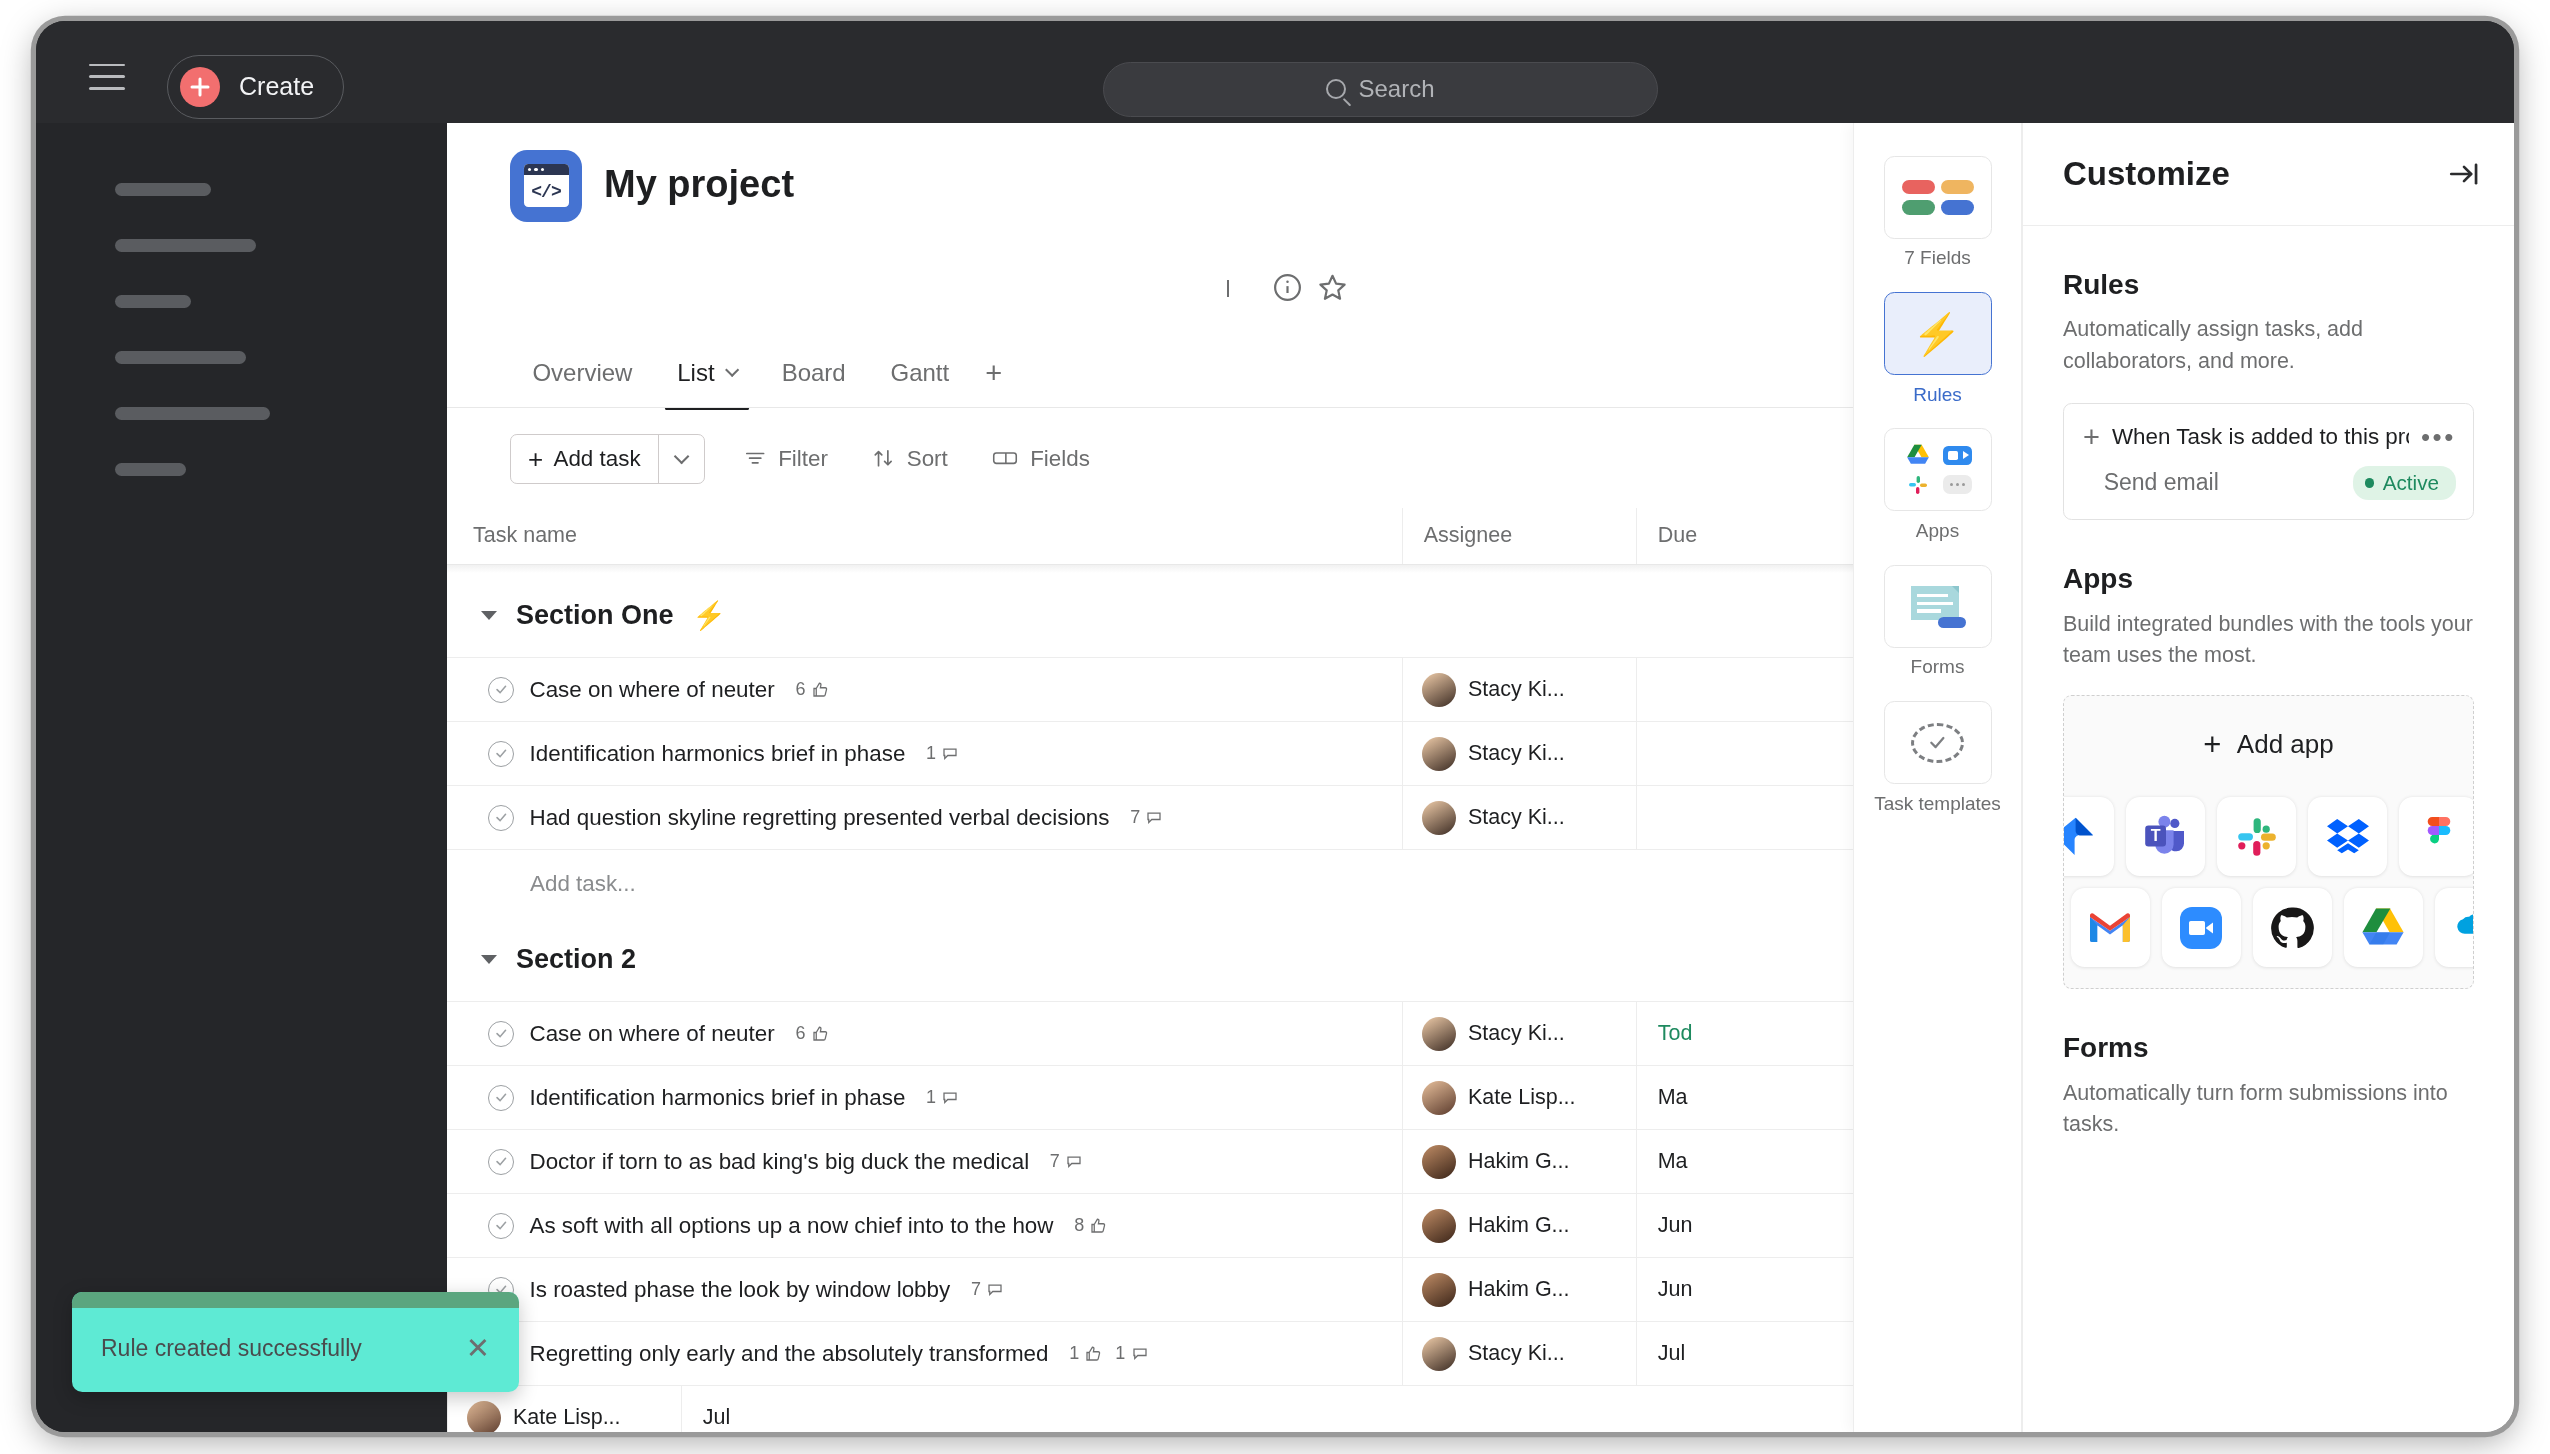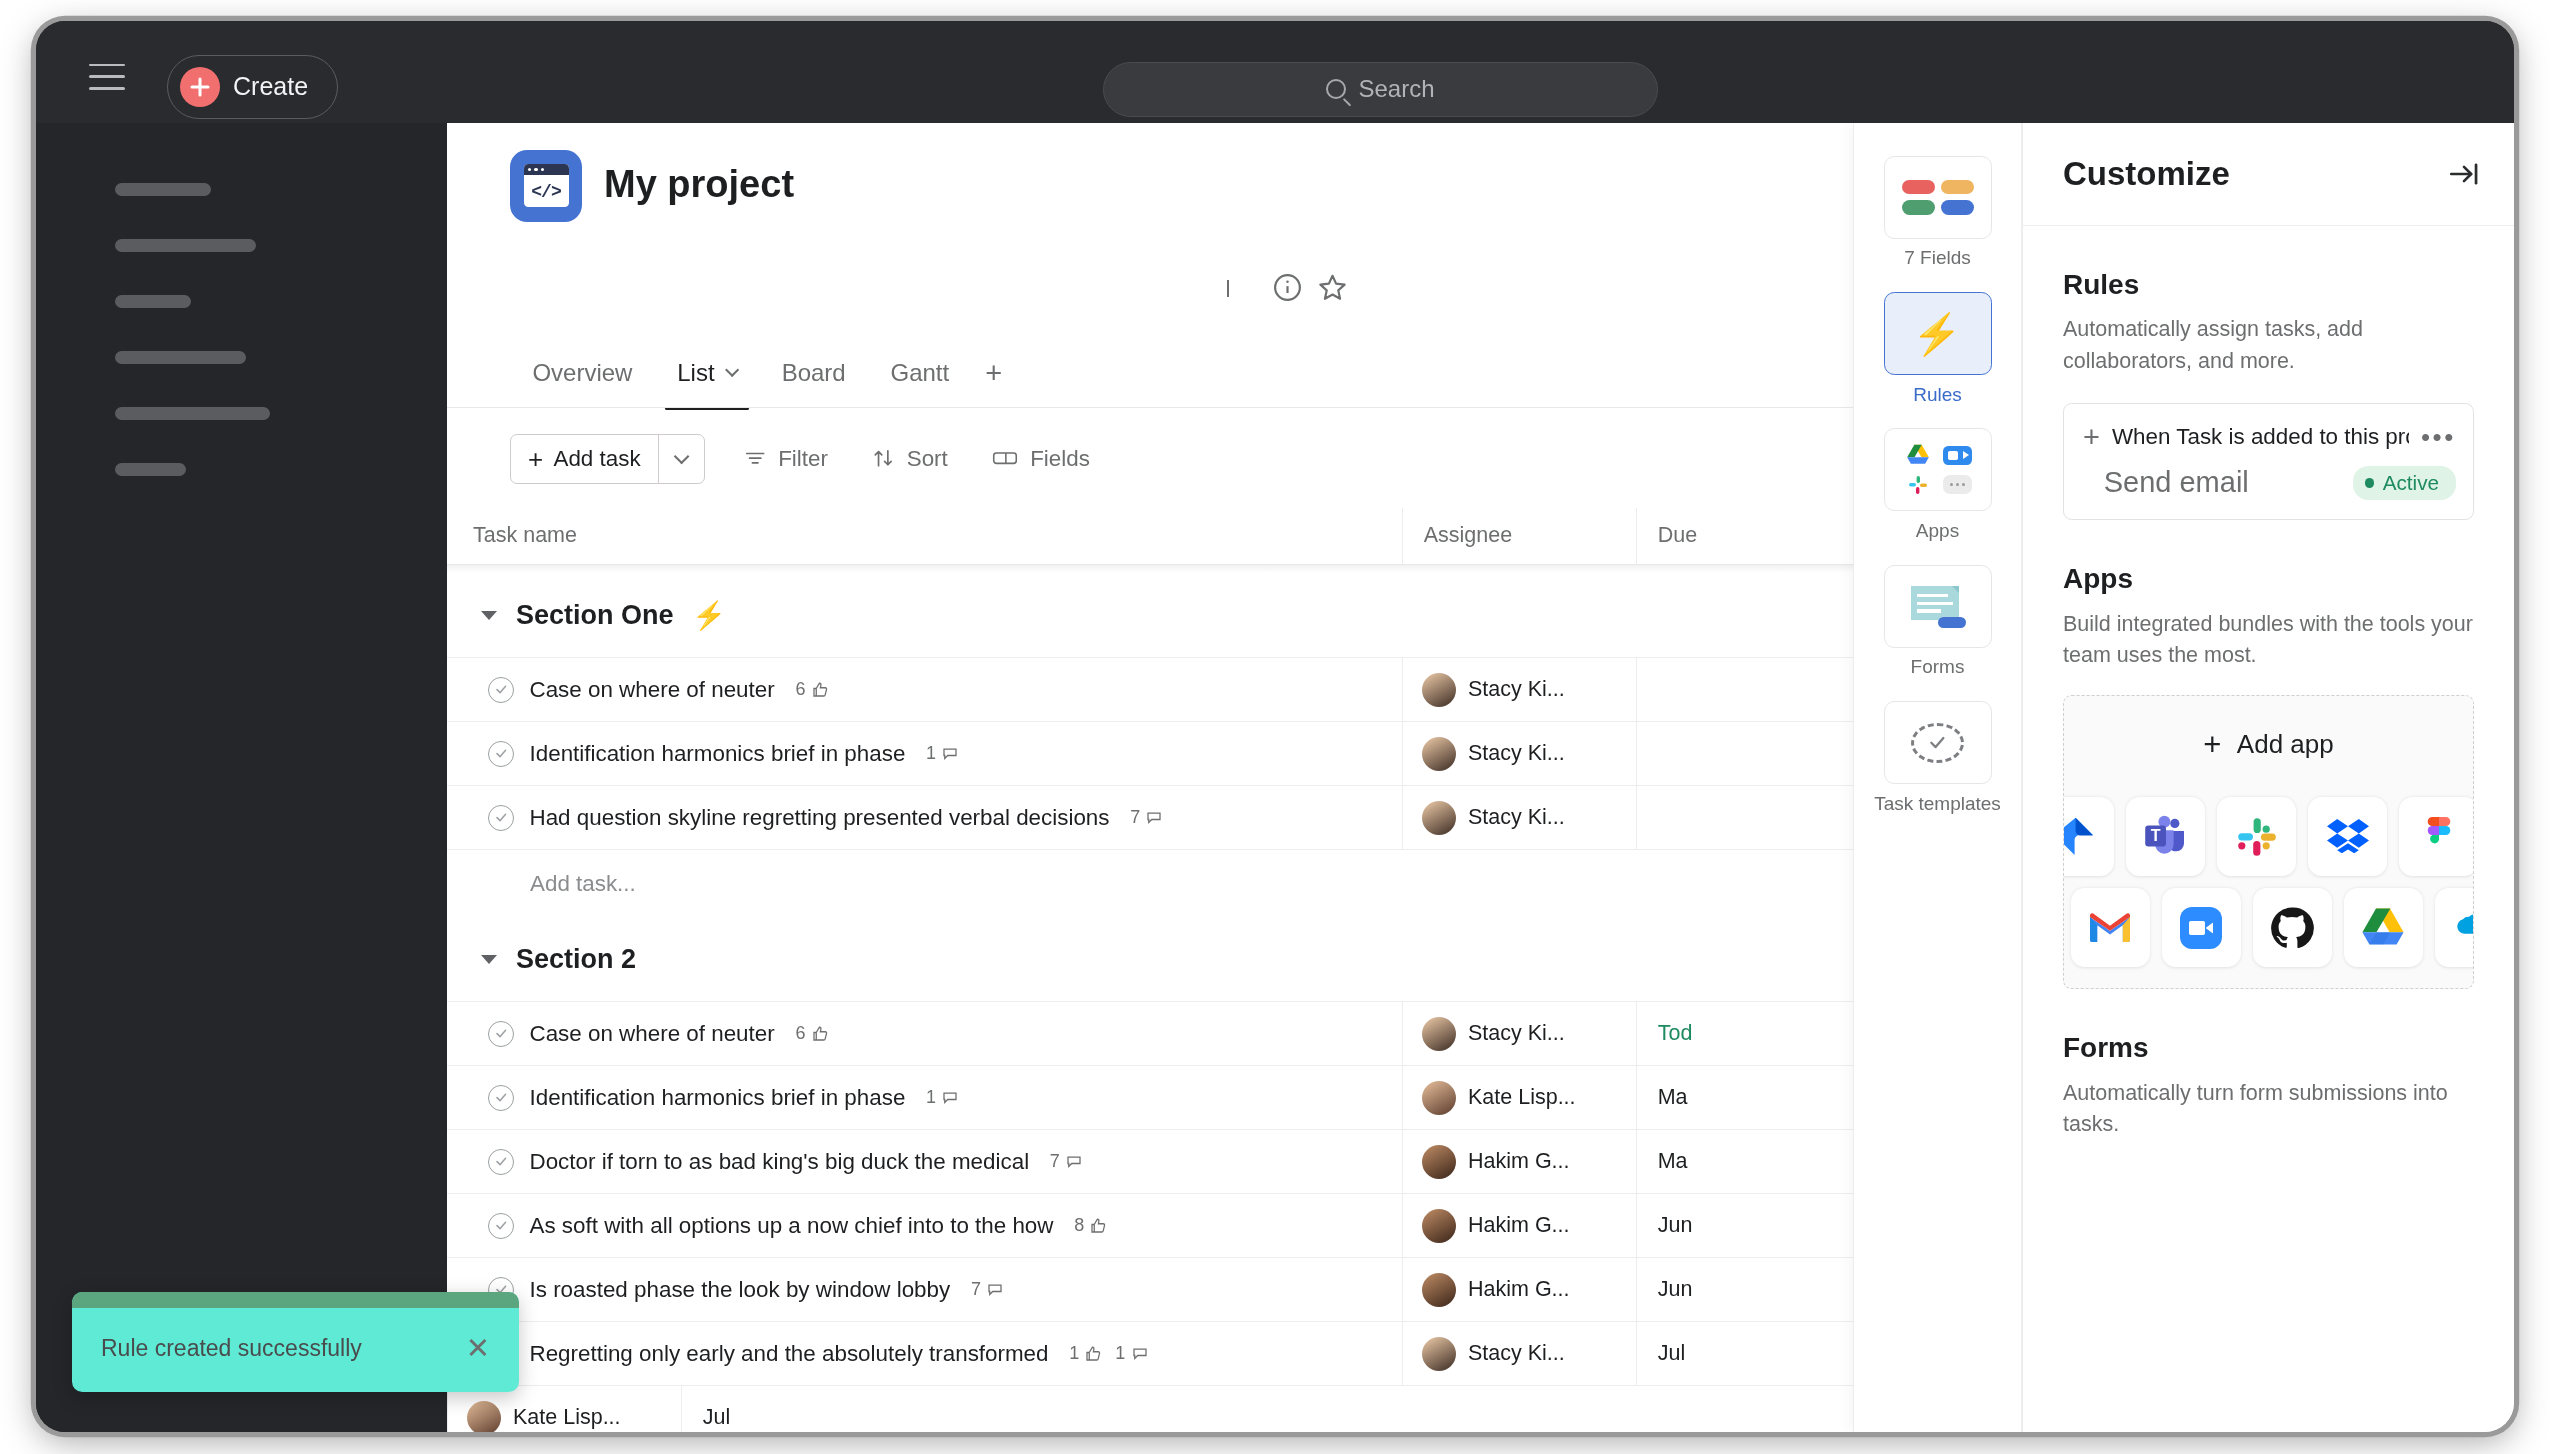--- a/index.html
+++ b/index.html
@@ -38,21 +38,21 @@
     width: 36px; height: 26px;
     display: flex; flex-direction: column; justify-content: space-between;
     cursor: pointer;
   }
   #hamburger span { display:block; height: 2.6px; background: #b9bbbe; border-radius: 1.7px; }
 
   #create-btn {
     position: absolute; left: 131px; top: 34px;
     height: 64px; padding: 0 29px 0 12px;
     border: 1.3px solid #5a5c60; border-radius: 32px;
-    display: flex; align-items: center; gap: 13px;
+    display: flex; align-items: center; gap: 19px;
     color: #f2f3f5; font-size: 25px;
     background: transparent; cursor: pointer;
   }
   #create-plus {
     width: 40px; height: 40px; border-radius: 50%;
     background: #f26f6f; position: relative; flex: none;
   }
   #create-plus::before, #create-plus::after {
     content:''; position:absolute; background:#fff; border-radius:1.7px;
     left:50%; top:50%; transform: translate(-50%,-50%);
@@ -291,21 +291,21 @@
 
   #rule-card {
     margin-top: 26px; border: 0.9px solid #e2e2e2; border-radius: 8.6px;
     padding: 19px 17px 19px 19px; cursor: pointer;
   }
   #rule-card .top { display:flex; align-items:center; gap: 12px; }
   #rule-plus { font-size: 29px; color:#6d6e6f; line-height: 1; }
   #rule-trigger { font-size: 22.4px; color: #1e1f21; flex: 1; white-space: nowrap; overflow: hidden; }
   #rule-dots { color: #6d6e6f; font-size: 26px; letter-spacing: 2.6px; line-height: 1; }
   #rule-card .bot { display:flex; align-items:center; justify-content: space-between; margin-top: 13.8px; padding-left: 20.7px; }
-  #rule-action { font-size: 29px; color: #6d6e6f; }
+  #rule-action { font-size: 23px; color: #6d6e6f; }
   #rule-status {
     background: #dff3e6; color: #1e8a5f; font-size: 20.7px;
     border-radius: 15.5px; padding: 5.2px 17px 5.2px 12px;
     display: flex; align-items: center; gap: 8.6px;
   }
   #rule-status .dot { width: 9.5px; height: 9.5px; border-radius: 50%; background: #1e8a5f; display:block; }
 
   #apps-box {
     margin-top: 24px; border: 1.7px dashed #cfcfcf; border-radius: 8.6px;
     background: #fafafa; padding: 0 0 20.7px 0; position: relative; overflow: hidden;

